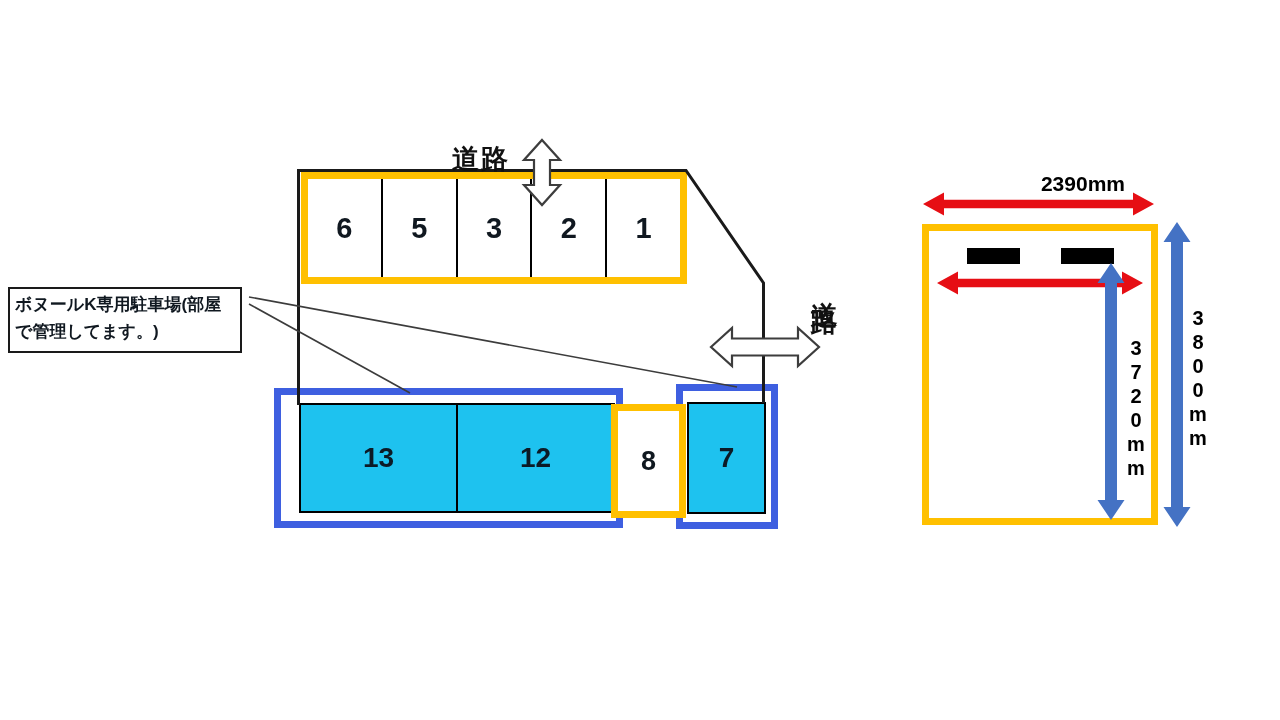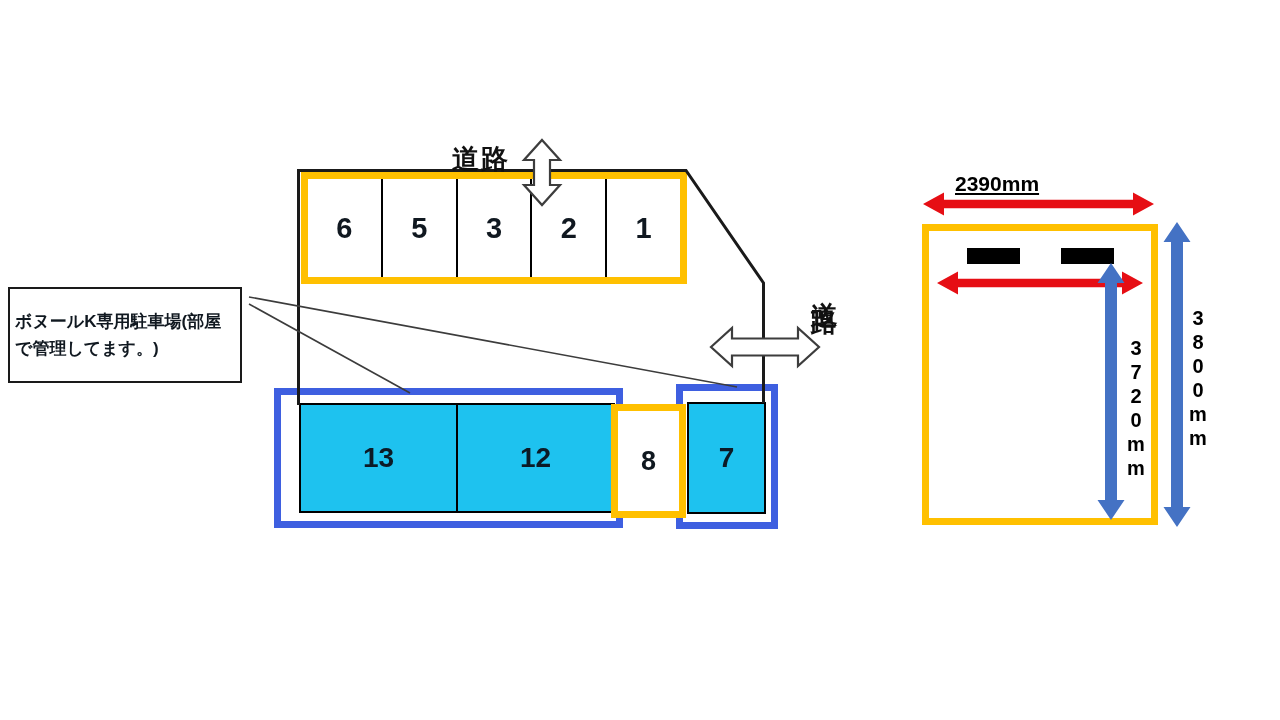--- a/index.html
+++ b/index.html
@@ -14,25 +14,25 @@
   .yb-cell + .yb-cell{border-left:2px solid #000;}
   .blue-box-main{left:274px;top:388px;width:349px;height:140px;border:7px solid #3E5FE0;background:#fff;z-index:2;}
   .cyan-strip{left:299px;top:403px;width:316px;height:110px;border:2px solid #000;background:#1EC2EF;display:flex;z-index:3;}
   .cy-cell{flex:1;display:flex;align-items:center;justify-content:center;font-size:28px;font-weight:bold;color:#0c1a26;}
   .cy-cell + .cy-cell{border-left:2px solid #000;}
   .yellow-box-8{left:611px;top:404px;width:75px;height:114px;border:7px solid #FFC000;background:#fff;display:flex;align-items:center;justify-content:center;font-size:27px;font-weight:bold;z-index:4;}
   .blue-box-7{left:676px;top:384px;width:102px;height:145px;border:7px solid #3E5FE0;background:#fff;z-index:2;}
   .cyan-7{left:687px;top:402px;width:79px;height:112px;border:2px solid #000;background:#1EC2EF;display:flex;align-items:center;justify-content:center;font-size:28px;font-weight:bold;color:#0c1a26;z-index:3;}
   .road-top{left:452px;top:141px;font-size:27px;font-weight:bold;letter-spacing:2px;z-index:6;color:#111;}
   .road-right{left:806px;top:280px;font-size:27px;font-weight:bold;writing-mode:vertical-rl;text-orientation:upright;letter-spacing:6px;z-index:6;color:#111;}
-  .note-box{left:8px;top:287px;width:234px;min-height:66px;border:2px solid #1a1a1a;background:#fff;padding:19px 5px;font-size:17px;font-weight:bold;line-height:1.6;z-index:4;}
+  .note-box{left:8px;top:287px;width:234px;min-height:66px;border:2px solid #1a1a1a;background:#fff;padding:2px 5px;font-size:17px;font-weight:bold;line-height:1.6;z-index:4;}
   
   .dim-rect{left:922px;top:224px;width:236px;height:301px;border:7px solid #FFC000;background:#fff;z-index:2;}
   .stop-block{background:#000;height:16px;width:53px;top:248px;z-index:3;}
-  .dim-h{font-size:21px;font-weight:bold;text-align:left;width:170px;z-index:6;color:#000;text-decoration:underline;}
+  .dim-h{font-size:21px;font-weight:bold;text-align:right;width:170px;z-index:6;color:#000;}
   .dim-v{font-size:20px;font-weight:bold;writing-mode:vertical-rl;text-orientation:upright;letter-spacing:2px;z-index:6;color:#000;}
   svg.overlay{position:absolute;left:0;top:0;z-index:5;pointer-events:none;}
 </style>
 </head>
 <body>
 
 <div class="canvas">
 
   <div class="abs road-top">道路</div>
   <div class="abs road-right">道路</div>

